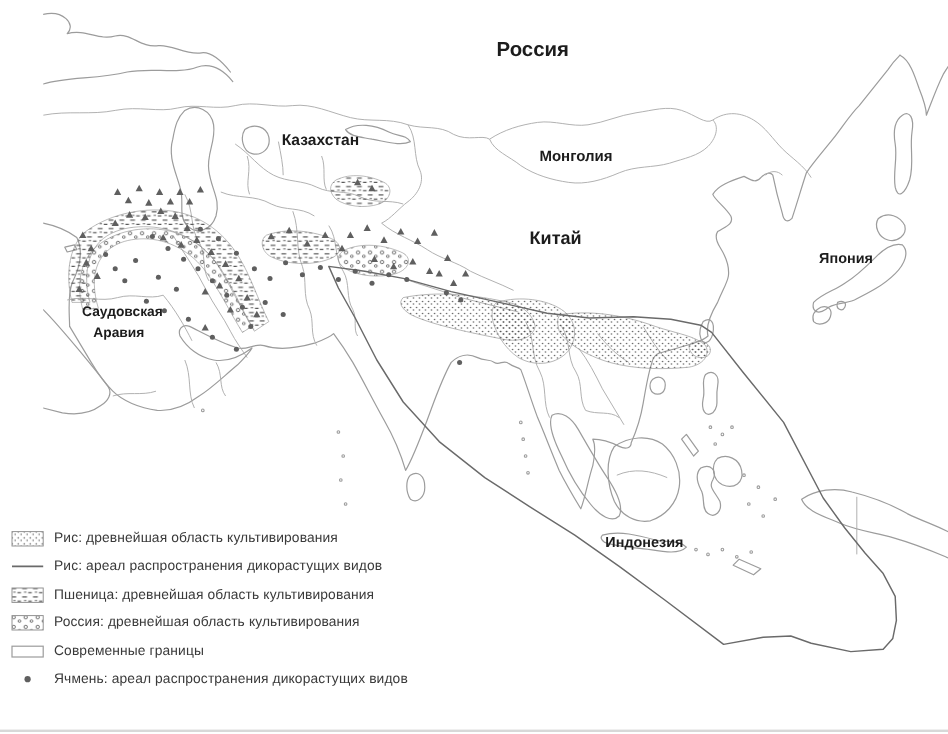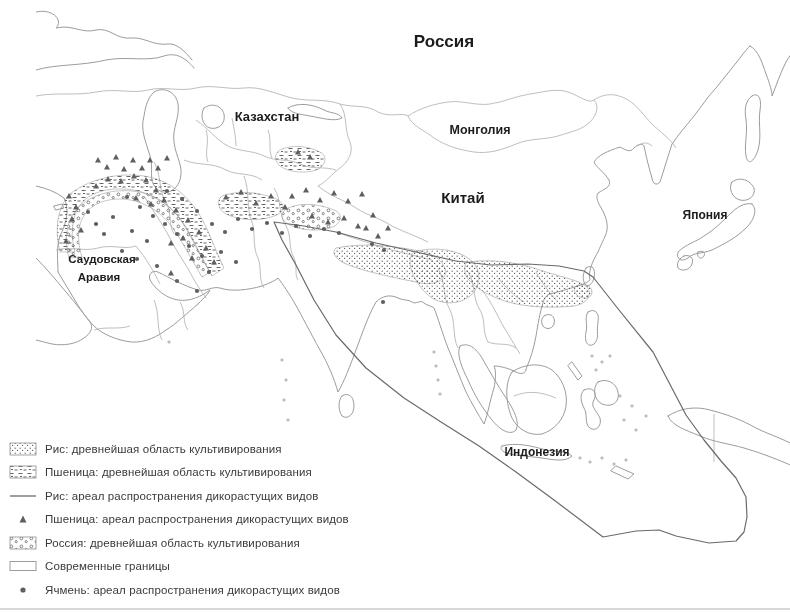--- a/index.html
+++ b/index.html
@@ -296,44 +296,36 @@
     <span class="legend-swatch">
       <svg width="28" height="14">
           <rect x="1" y="1" width="26" height="12" fill="url(#patDots)" stroke="#8f8f8f" stroke-width="0.8"></rect>
         </svg>
     </span>
     <span class="legend-label">Рис: древнейшая область культивирования</span>
   </div>
   <div class="legend-row">
     <span class="legend-swatch">
       <svg width="28" height="14">
+          <line x1="1" y1="7" x2="27" y2="7" stroke="#6a6a6a" stroke-width="1.3"></line>
+        </svg>
+    </span>
+    <span class="legend-label">Рис: ареал распространения дикорастущих видов</span>
+  </div>
+  <div class="legend-row">
+    <span class="legend-swatch">
+      <svg width="28" height="14">
           <rect x="1" y="1" width="26" height="12" fill="url(#patDash)" stroke="#8f8f8f" stroke-width="0.8"></rect>
         </svg>
     </span>
     <span class="legend-label">Пшеница: древнейшая область культивирования</span>
   </div>
   <div class="legend-row">
     <span class="legend-swatch">
       <svg width="28" height="14">
-          <line x1="1" y1="7" x2="27" y2="7" stroke="#6a6a6a" stroke-width="1.3"></line>
-        </svg>
-    </span>
-    <span class="legend-label">Рис: ареал распространения дикорастущих видов</span>
-  </div>
-  <div class="legend-row">
-    <span class="legend-swatch">
-      <svg width="28" height="14">
-          <path d="M14,3.5 L17.5,10.5 L10.5,10.5 Z" fill="#5f5f5f"></path>
-        </svg>
-    </span>
-    <span class="legend-label">Пшеница: ареал распространения дикорастущих видов</span>
-  </div>
-  <div class="legend-row">
-    <span class="legend-swatch">
-      <svg width="28" height="14">
           <rect x="1" y="1" width="26" height="12" fill="url(#patRings)" stroke="#8f8f8f" stroke-width="0.8"></rect>
         </svg>
     </span>
     <span class="legend-label">Россия: древнейшая область культивирования</span>
   </div>
   <div class="legend-row">
     <span class="legend-swatch">
       <svg width="28" height="14">
           <rect x="1" y="2.5" width="26" height="9" fill="#ffffff" stroke="#9c9c9c" stroke-width="1"></rect>
         </svg>

